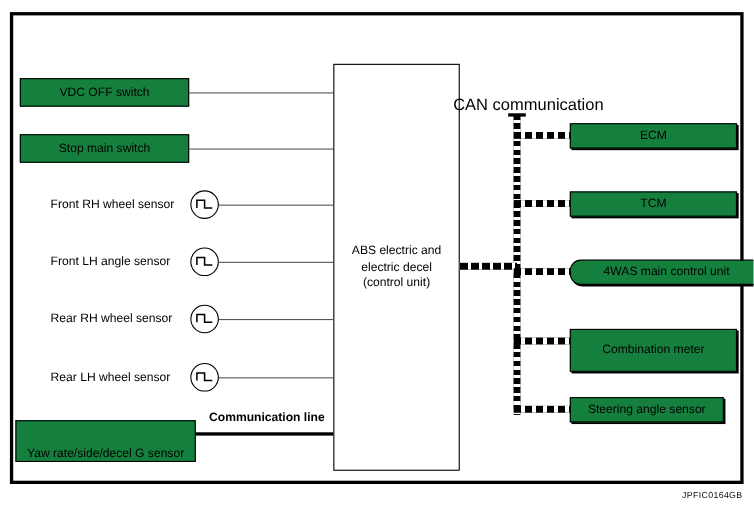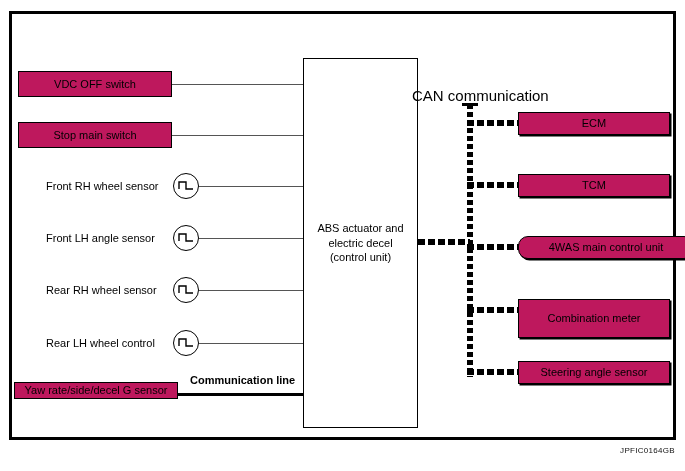--- a/index.html
+++ b/index.html
@@ -12,21 +12,21 @@
 
   
   .frame{
     position:absolute;left:9px;top:11px;width:667px;height:429px;
     border:3px solid #000;box-sizing:border-box;background:#fff;
   }
 
   
   .box{
     position:absolute;box-sizing:border-box;
-    border:1px solid #000;background:#be185d;
+    border:1px solid #000;background:#15803d;
     display:flex;align-items:center;justify-content:center;
     font-size:11px;line-height:1.15;text-align:center;
     white-space:nowrap;
   }
   .box.shadowed{box-shadow:1.5px 1.5px 0 0 #000;}
 
   
   .abs-block{
     position:absolute;left:303px;top:58px;width:115px;height:370px;
     box-sizing:border-box;border:1px solid #000;background:#fff;
@@ -82,21 +82,21 @@
 </style>
 </head>
 <body>
 
 <div id="stage">
 
   <div class="frame"></div>
 
   <div class="abs-block">
     <div>
-      <span>ABS actuator and</span><br>
+      <span>ABS electric and</span><br>
       <span>electric decel</span><br>
       <span>(control unit)</span>
     </div>
   </div>
 
   <div class="box" style="left:18px;top:71px;width:154px;height:26px;">
     <span>VDC OFF switch</span>
   </div>
   <div class="wire" style="left:172px;top:84px;width:131px;"></div>
 
@@ -122,29 +122,29 @@
   <div class="wire" style="left:199px;top:238px;width:104px;"></div>
 
   <div class="left-label" style="left:46px;top:284px;width:122px;">Rear RH wheel sensor</div>
   <div class="sensor-sym" style="left:173px;top:277px;">
     <svg width="24" height="24" viewBox="0 0 24 24">
       <path d="M5 15 L5 8 L12 8 L12 15 L19 15" fill="none" stroke="#000" stroke-width="1.4"></path>
     </svg>
   </div>
   <div class="wire" style="left:199px;top:290px;width:104px;"></div>
 
-  <div class="left-label" style="left:46px;top:337px;width:122px;">Rear LH wheel control</div>
+  <div class="left-label" style="left:46px;top:337px;width:122px;">Rear LH wheel sensor</div>
   <div class="sensor-sym" style="left:173px;top:330px;">
     <svg width="24" height="24" viewBox="0 0 24 24">
       <path d="M5 15 L5 8 L12 8 L12 15 L19 15" fill="none" stroke="#000" stroke-width="1.4"></path>
     </svg>
   </div>
   <div class="wire" style="left:199px;top:343px;width:104px;"></div>
 
-  <div class="box" style="left:14px;top:382px;width:164px;height:17px;">
+  <div class="box" style="left:14px;top:382px;width:164px;height:38px;align-items:flex-end;">
     <span>Yaw rate/side/decel G sensor</span>
   </div>
   <div class="comm-line" style="left:178px;top:393px;width:125px;"></div>
   <div class="comm-label" style="left:190px;top:374px;">Communication line</div>
 
   <div class="can-label" style="left:412px;top:87px;">CAN communication</div>
 
   <div class="can-cap" style="left:462px;top:103px;width:16px;height:3px;"></div>
 
   <div class="can-v" style="left:467px;top:104px;height:273px;"></div>
@@ -165,19 +165,19 @@
   <div class="box shadowed" style="left:518px;top:236px;width:176px;height:23px;border-radius:10px;">
     <span>4WAS main control unit</span>
   </div>
 
   <div class="can-h" style="left:467px;top:307px;width:54px;"></div>
   <div class="box shadowed" style="left:518px;top:299px;width:152px;height:39px;">
     <span>Combination meter</span>
   </div>
 
   <div class="can-h" style="left:467px;top:369px;width:54px;"></div>
-  <div class="box shadowed" style="left:518px;top:361px;width:152px;height:23px;">
+  <div class="box shadowed" style="left:518px;top:361px;width:140px;height:23px;">
     <span>Steering angle sensor</span>
   </div>
 
   <div class="fig-id">JPFIC0164GB</div>
 
 </div>
 
 </body></html>

